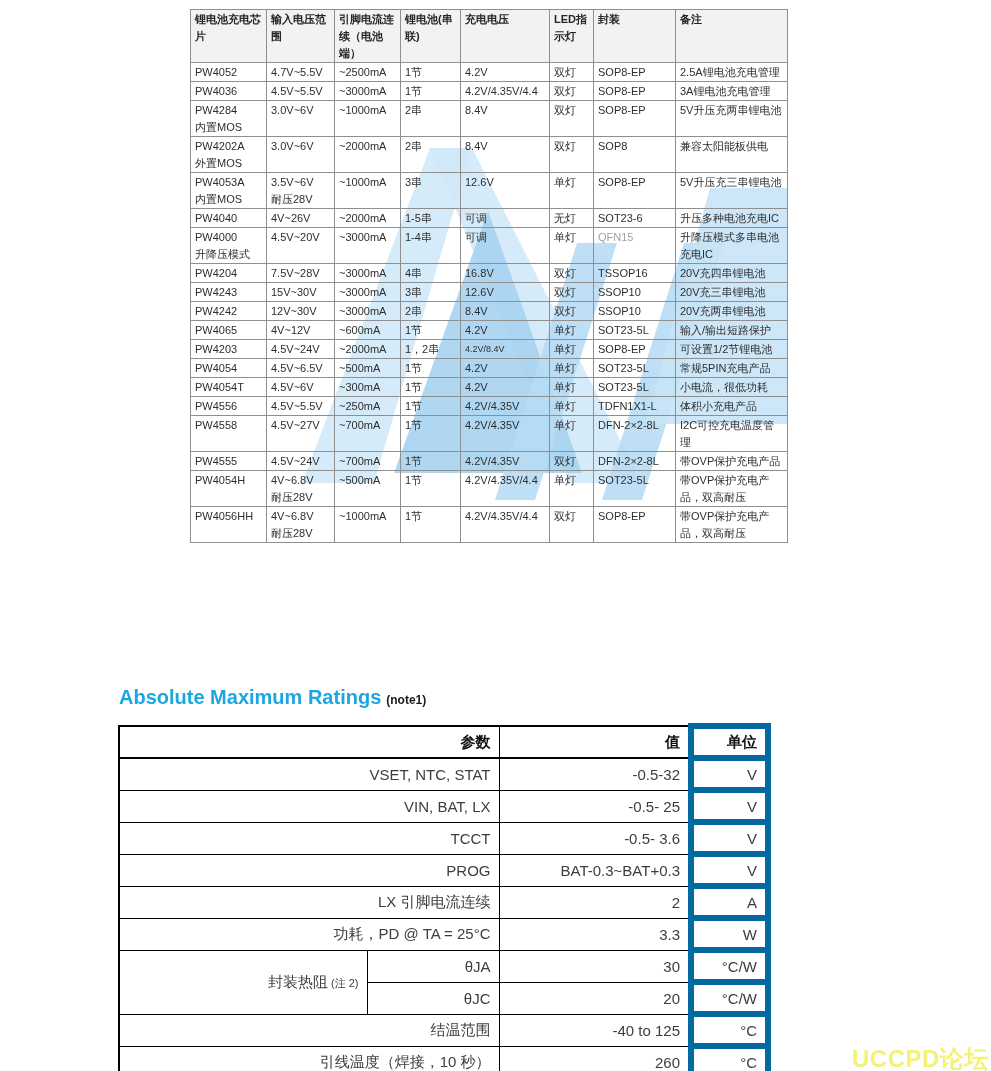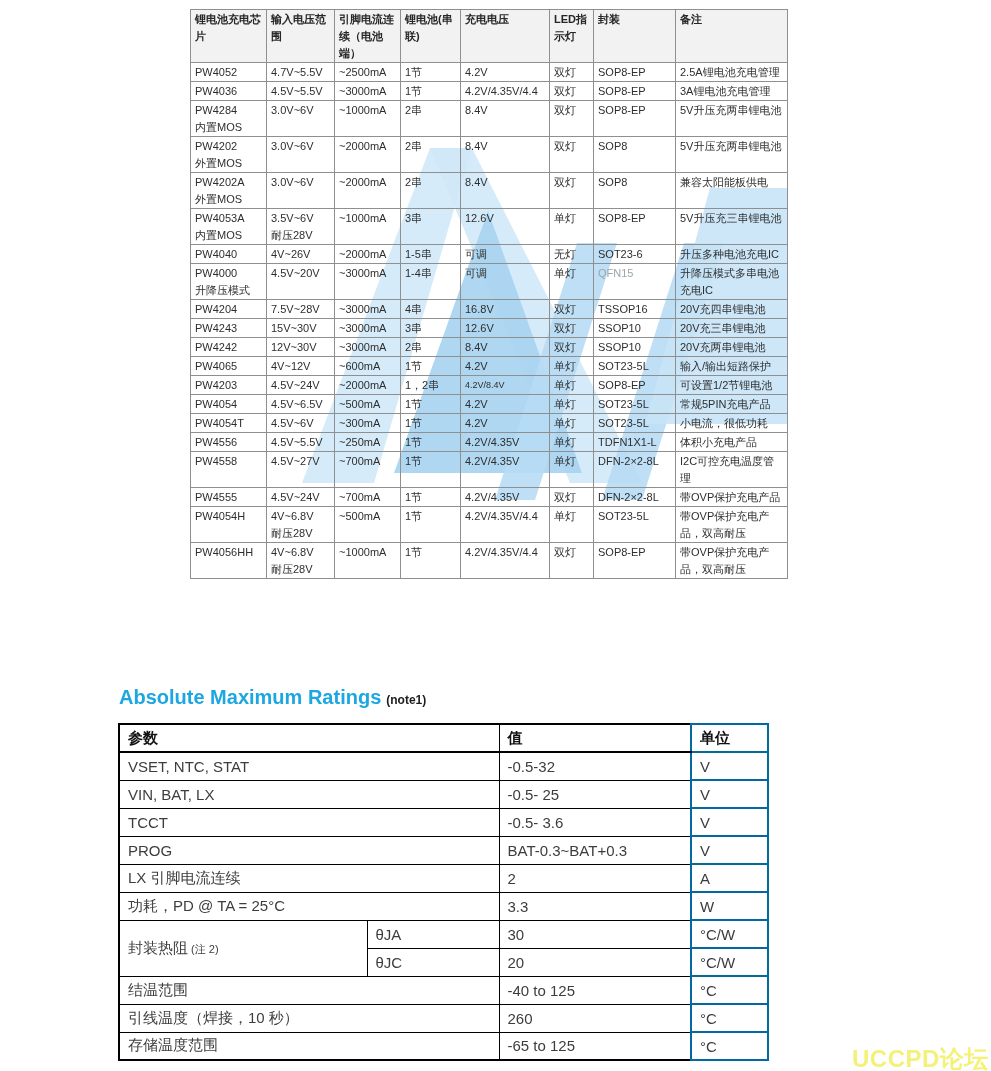--- a/index.html
+++ b/index.html
@@ -48,31 +48,31 @@
   table.amr{
     position:absolute;left:118px;top:723px;width:649px;z-index:1;
     border-collapse:collapse;table-layout:fixed;
     font-size:15px;color:#3d3d3d;
     border:2px solid #000;
   }
   table.amr th, table.amr td{
     border:1px solid #000;
     height:26px;
     padding:0 8px;
-    text-align:left;
+    text-align:right;
     vertical-align:middle;
     white-space:nowrap;
     overflow:hidden;
   }
   table.amr th{
     font-weight:bold;color:#111;
     border-bottom:2px solid #000;
   }
   table.amr th.unit, table.amr td.unit{
-    border:2px solid #0369a1;
+    border:6px solid #0369a1;
   }
   table.amr td .pnote{font-size:11px;color:#3d3d3d;}
   
   .forum-mark{
     position:absolute;left:852px;top:1043px;z-index:1;
     font-size:24px;color:#f4f178;font-weight:bold;letter-spacing:0.5px;
   }
 </style>
 </head>
 <body>
@@ -137,31 +137,20 @@
 内置MOS</td>
         <td>3.0V~6V</td>
         <td>~1000mA</td>
         <td>2串</td>
         <td>8.4V</td>
         <td>双灯</td>
         <td>SOP8-EP</td>
         <td>5V升压充两串锂电池</td>
       </tr>
       <tr>
-        <td>PW4202
-外置MOS</td>
-        <td>3.0V~6V</td>
-        <td>~2000mA</td>
-        <td>2串</td>
-        <td>8.4V</td>
-        <td>双灯</td>
-        <td>SOP8</td>
-        <td>5V升压充两串锂电池</td>
-      </tr>
-      <tr>
         <td>PW4202A
 外置MOS</td>
         <td>3.0V~6V</td>
         <td>~2000mA</td>
         <td>2串</td>
         <td>8.4V</td>
         <td>双灯</td>
         <td>SOP8</td>
         <td>兼容太阳能板供电</td>
       </tr>

